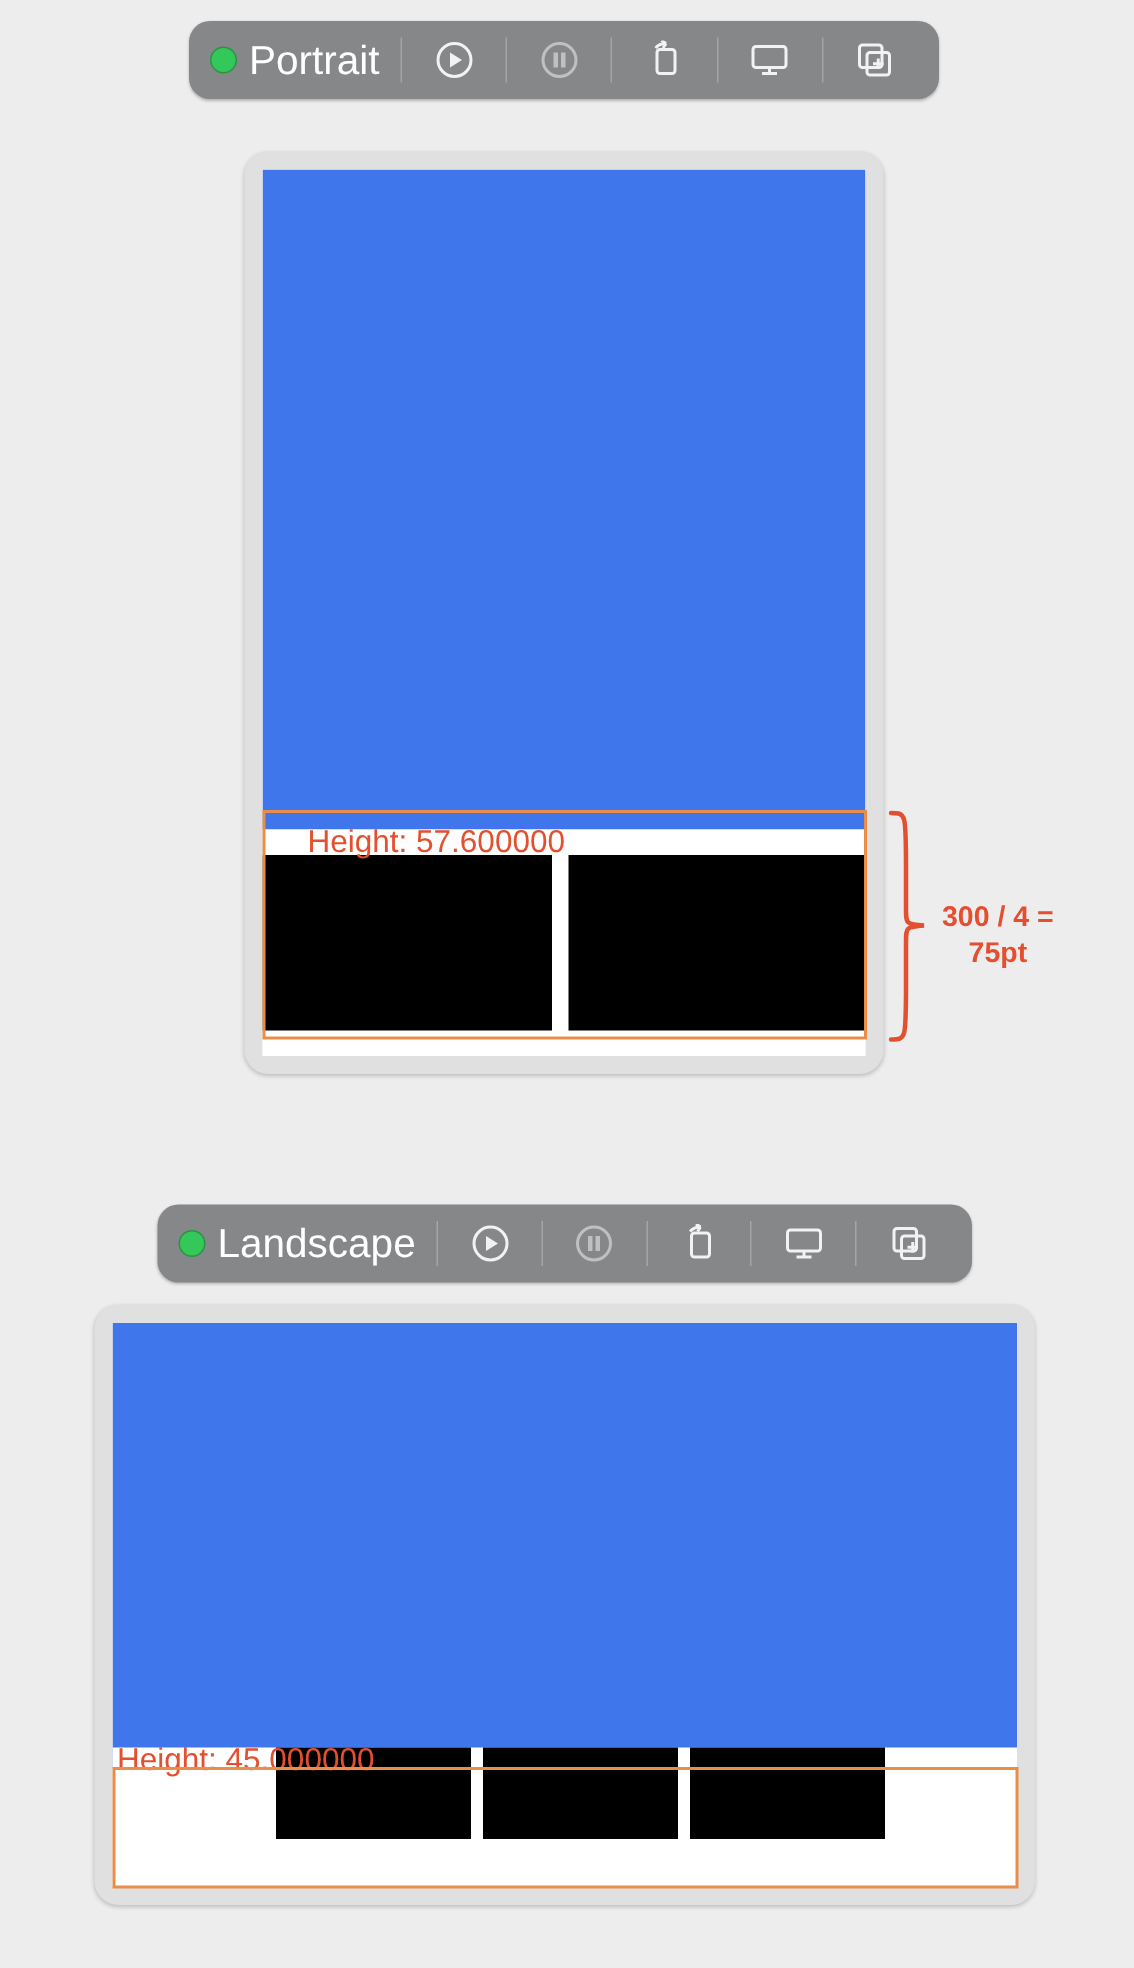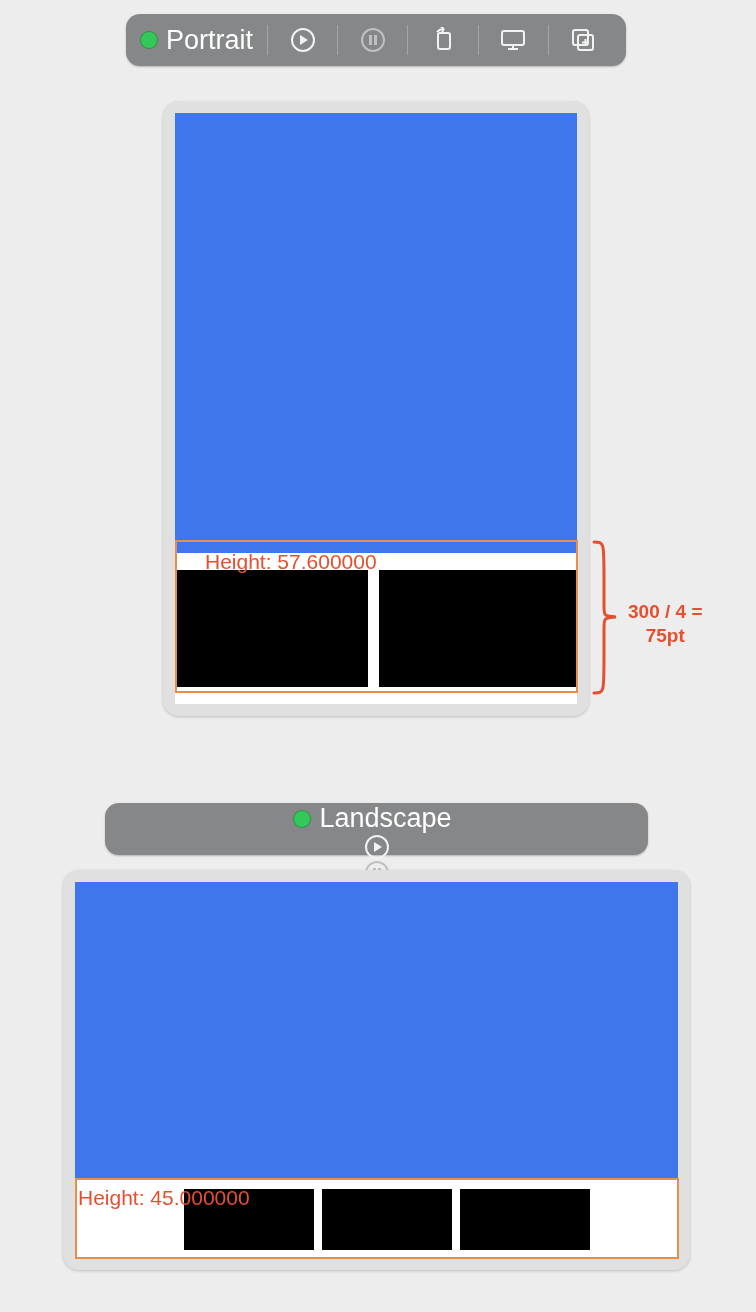--- a/index.html
+++ b/index.html
@@ -113,21 +113,21 @@
     font-size: 19px;
     font-weight: 600;
     text-align: center;
     line-height: 1.25;
     white-space: nowrap;
   }
 
   
   .sim-landscape { left: 63px; top: 870px; width: 627px; height: 400px; }
   .sim-landscape .blue-area { top: 0; height: 297px; }
-  .sim-landscape .bottom-strip { height: 69px; border-radius: 30px; }
+  .sim-landscape .bottom-strip { height: 93px; }
   .sim-landscape .black-box { top: 0; height: 61px; }
   .sim-landscape .black-box.L1 { left: 109px; width: 130px; }
   .sim-landscape .black-box.L2 { left: 247px; width: 130px; }
   .sim-landscape .black-box.L3 { left: 385px; width: 130px; }
   .sim-landscape .height-label { left: 3px; top: -3px; }
   .landscape-outline {
     position: absolute;
     border: 2px solid #e98e49;
     pointer-events: none;
   }
@@ -210,21 +210,21 @@
              L 14 117
              C 14 153, 14 153, 4 153" stroke="#e4502f" stroke-width="3" fill="none" stroke-linecap="round"></path>
   </svg>
 </div>
 
 <div class="annot" style="left:628px; top:600px;">
   <span>300 / 4 =</span><br>
   <span>75pt</span>
 </div>
 
-<div class="toolbar" style="left:105px; top:803px; width:543px;flex-direction:column;">
+<div class="toolbar" style="left:105px; top:803px; width:543px;">
   <div class="seg title-seg">
     <span class="status-dot"></span>
     <span class="title-text">Landscape</span>
   </div>
   <div class="sep"></div>
 
   <div class="seg icon-seg">
     <svg width="26" height="26" viewBox="0 0 26 26">
       <circle cx="13" cy="13" r="11" class="ic-stroke"></circle>
       <path d="M10 8 L18 13 L10 18 Z" class="ic-fill"></path>

